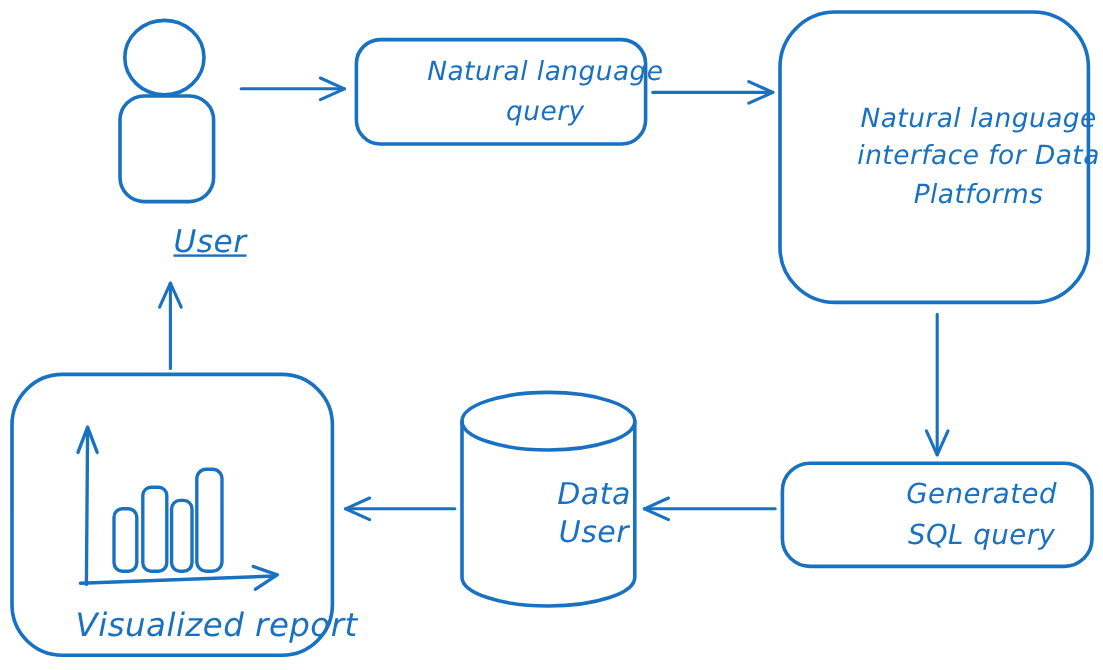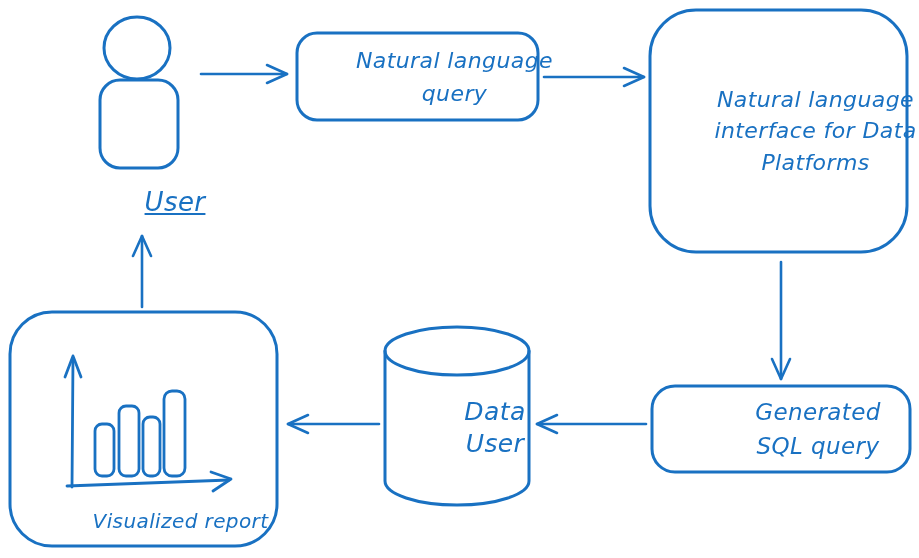--- a/index.html
+++ b/index.html
@@ -40,21 +40,21 @@
     white-space: pre-line;
     letter-spacing: 0.4px;
     pointer-events: none;
     padding-left: 37px;
   }
   .label-user        { left: 96px;  top: 186px; width: 84px;  height: 32px;  font-size: 26px; text-decoration: underline; }
   .label-nlq         { left: 297px; top: 33px;  width: 241px; height: 87px;  font-size: 22px; line-height: 1.5; }
   .label-nlidp       { left: 650px; top: 10px;  width: 257px; height: 242px; font-size: 22px; line-height: 1.42; }
   .label-sql         { left: 652px; top: 386px; width: 258px; height: 86px;  font-size: 23px; line-height: 1.5; }
   .label-datastore   { left: 393px; top: 378px; width: 130px; height: 100px; font-size: 25px; line-height: 1.3; }
-  .label-report      { left: 10px;  top: 503px; width: 267px; height: 36px;  font-size: 20px; }
+  .label-report      { left: 10px;  top: 503px; width: 267px; height: 36px;  font-size: 27px; }
 </style>
 </head>
 <body>
 
 <div class="canvas">
 
   <svg class="layer" width="919" height="558" viewBox="0 0 919 558">
 
     <g>
       <ellipse class="shape" cx="137" cy="48" rx="33" ry="31"></ellipse>

